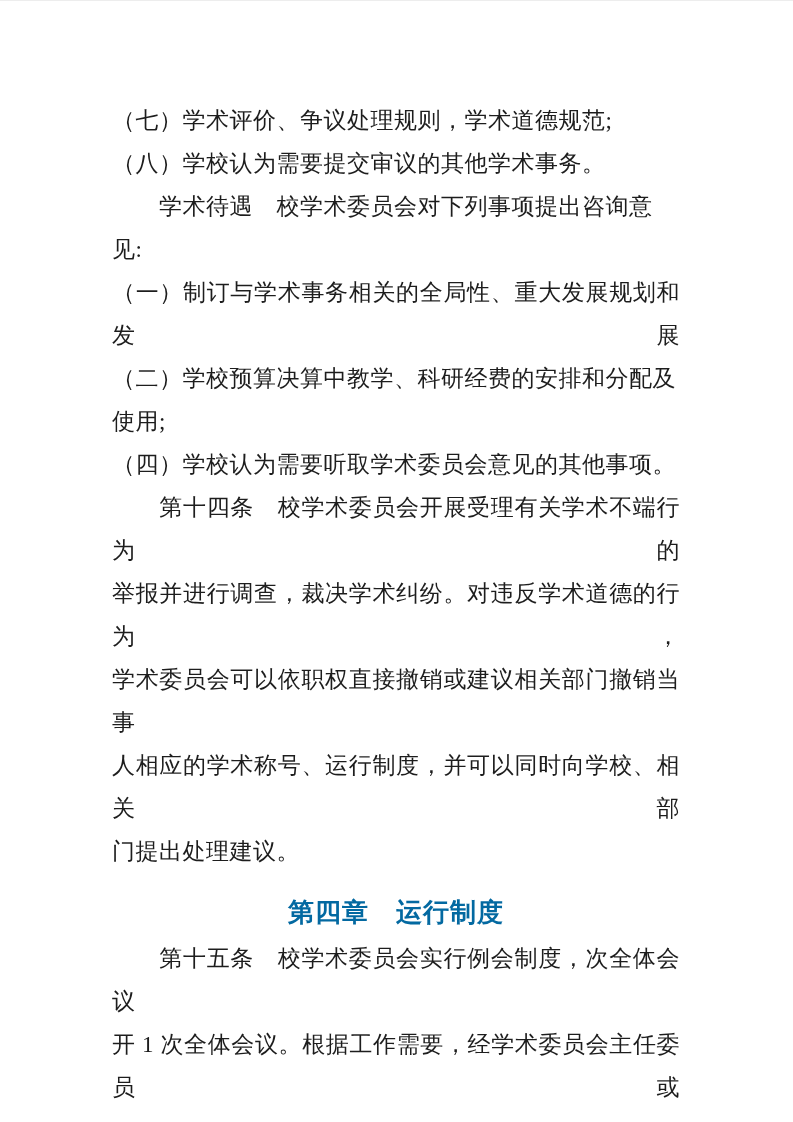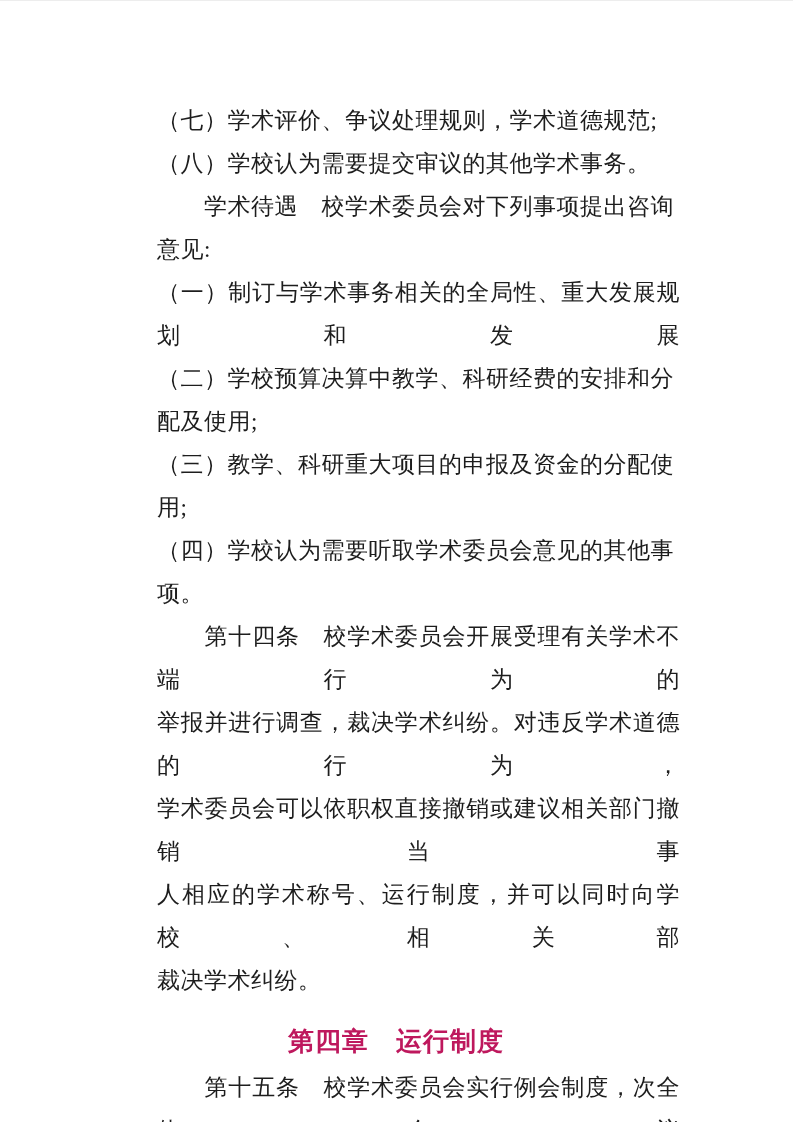--- a/index.html
+++ b/index.html
@@ -21,54 +21,52 @@
     left: 112px;
     top: 98px;
     width: 568px;
   }
   .line {
     font-size: 23px;
     line-height: 43px;
     color: #1d1d1d;
     white-space: pre-wrap;
     letter-spacing: 0.5px;
-    margin-left: 45px;
   }
   .line.fill {
     text-align: justify;
     text-align-last: justify;
     text-justify: inter-character;
   }
   .chapter {
     margin: 16px 0 0 0;
     font-size: 26px;
     line-height: 48px;
     font-weight: bold;
     text-align: center;
-    color: #be185d;
+    color: #0369a1;
     letter-spacing: 1px;
   }
 </style>
 </head>
 <body>
 
 <div class="page">
   <div class="doc">
     <div class="line">（七）学术评价、争议处理规则，学术道德规范;</div>
     <div class="line">（八）学校认为需要提交审议的其他学术事务。</div>
     <div class="line">　　学术待遇　校学术委员会对下列事项提出咨询意见:</div>
     <div class="line fill">（一）制订与学术事务相关的全局性、重大发展规划和发展</div>
     <div class="line">（二）学校预算决算中教学、科研经费的安排和分配及使用;</div>
-    <div class="line">（三）教学、科研重大项目的申报及资金的分配使用;</div>
     <div class="line">（四）学校认为需要听取学术委员会意见的其他事项。</div>
     <div class="line fill">　　第十四条　校学术委员会开展受理有关学术不端行为的</div>
     <div class="line fill">举报并进行调查，裁决学术纠纷。对违反学术道德的行为，</div>
     <div class="line fill">学术委员会可以依职权直接撤销或建议相关部门撤销当事</div>
     <div class="line fill">人相应的学术称号、运行制度，并可以同时向学校、相关部</div>
-    <div class="line">裁决学术纠纷。</div>
+    <div class="line">门提出处理建议。</div>
 
     <h2 class="chapter">第四章　运行制度</h2>
 
     <div class="line fill">　　第十五条　校学术委员会实行例会制度，次全体会议</div>
     <div class="line fill">开 1 次全体会议。根据工作需要，经学术委员会主任委员或</div>
 
   </div>
 </div>
 
 </body></html>

